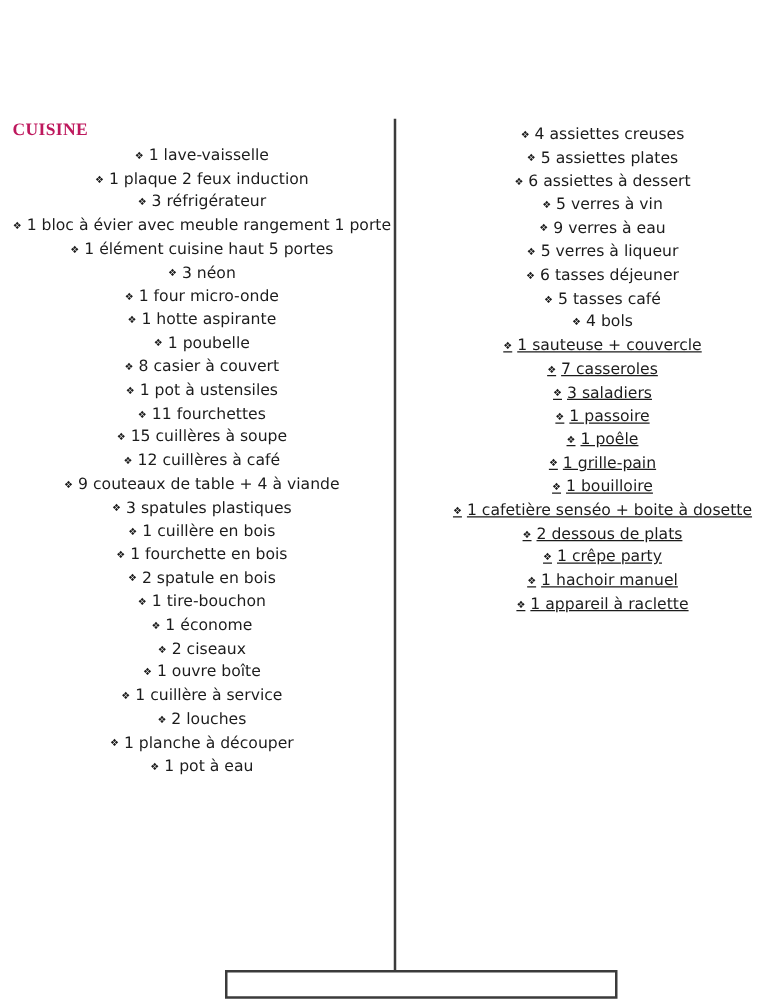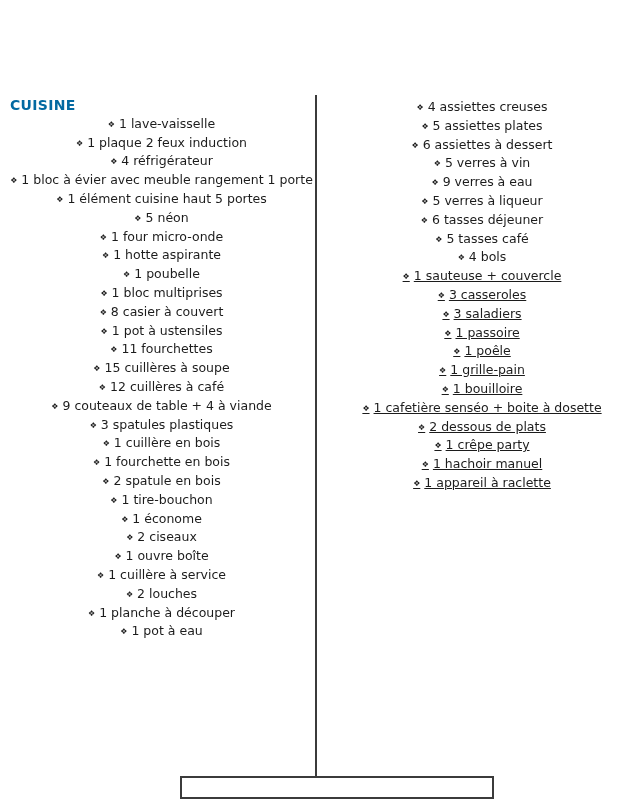--- a/index.html
+++ b/index.html
@@ -65,32 +65,31 @@
     border: 2px solid #3b3b3b;
     background: #ffffff;
   }
 </style>
 </head>
 <body>
 
 <div class="page">
 
   <div class="col col-left">
-    <h1 class="page-title" style="color: #0369a1;">CUISINE</h1>
+    <h1 class="page-title" style="color: #be185d; font-family: Liberation Serif, serif;">CUISINE</h1>
     <ul class="item-list">
         <li><span class="bullet">❖</span><span>1 lave-vaisselle</span></li>
         <li><span class="bullet">❖</span><span>1 plaque 2 feux induction</span></li>
-        <li><span class="bullet">❖</span><span>4 réfrigérateur</span></li>
+        <li><span class="bullet">❖</span><span>3 réfrigérateur</span></li>
         <li><span class="bullet">❖</span><span>1 bloc à évier avec meuble rangement 1 porte</span></li>
         <li><span class="bullet">❖</span><span>1 élément cuisine haut 5 portes</span></li>
-        <li><span class="bullet">❖</span><span>5 néon</span></li>
+        <li><span class="bullet">❖</span><span>3 néon</span></li>
         <li><span class="bullet">❖</span><span>1 four micro-onde</span></li>
         <li><span class="bullet">❖</span><span>1 hotte aspirante</span></li>
         <li><span class="bullet">❖</span><span>1 poubelle</span></li>
-        <li><span class="bullet">❖</span><span>1 bloc multiprises</span></li>
       </ul>
     <ul class="item-list gap-2">
         <li><span class="bullet">❖</span><span>8 casier à couvert</span></li>
         <li><span class="bullet">❖</span><span>1 pot à ustensiles</span></li>
         <li><span class="bullet">❖</span><span>11 fourchettes</span></li>
         <li><span class="bullet">❖</span><span>15 cuillères à soupe</span></li>
         <li><span class="bullet">❖</span><span>12 cuillères à café</span></li>
         <li><span class="bullet">❖</span><span>9 couteaux de table + 4 à viande</span></li>
         <li><span class="bullet">❖</span><span>3 spatules plastiques</span></li>
         <li><span class="bullet">❖</span><span>1 cuillère en bois</span></li>
@@ -116,21 +115,21 @@
         <li><span class="bullet">❖</span><span>6 assiettes à dessert</span></li>
         <li><span class="bullet">❖</span><span>5 verres à vin</span></li>
         <li><span class="bullet">❖</span><span>9 verres à eau</span></li>
         <li><span class="bullet">❖</span><span>5 verres à liqueur</span></li>
         <li><span class="bullet">❖</span><span>6 tasses déjeuner</span></li>
         <li><span class="bullet">❖</span><span>5 tasses café</span></li>
         <li><span class="bullet">❖</span><span>4 bols</span></li>
       </ul>
     <ul class="item-list gap-3">
         <li><span class="bullet">❖</span><span>1 sauteuse + couvercle</span></li>
-        <li><span class="bullet">❖</span><span>3 casseroles</span></li>
+        <li><span class="bullet">❖</span><span>7 casseroles</span></li>
         <li><span class="bullet">❖</span><span>3 saladiers</span></li>
         <li><span class="bullet">❖</span><span>1 passoire</span></li>
         <li><span class="bullet">❖</span><span>1 poêle</span></li>
         <li><span class="bullet">❖</span><span>1 grille-pain</span></li>
         <li><span class="bullet">❖</span><span>1 bouilloire</span></li>
         <li><span class="bullet">❖</span><span>1 cafetière senséo + boite à dosette</span></li>
         <li><span class="bullet">❖</span><span>2 dessous de plats</span></li>
         <li><span class="bullet">❖</span><span>1 crêpe party</span></li>
         <li><span class="bullet">❖</span><span>1 hachoir manuel</span></li>
         <li><span class="bullet">❖</span><span>1 appareil à raclette</span></li>

